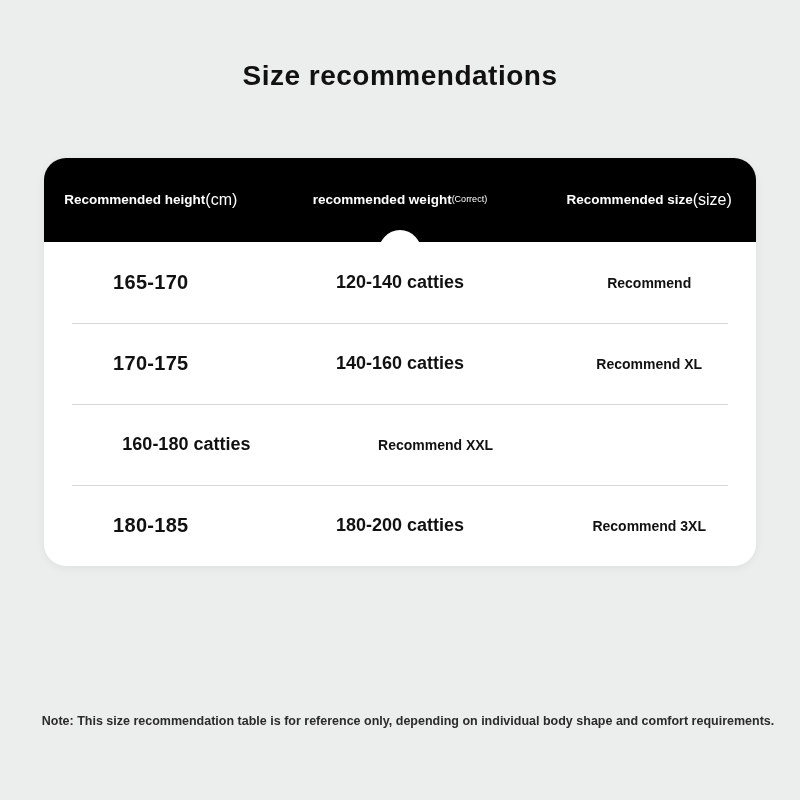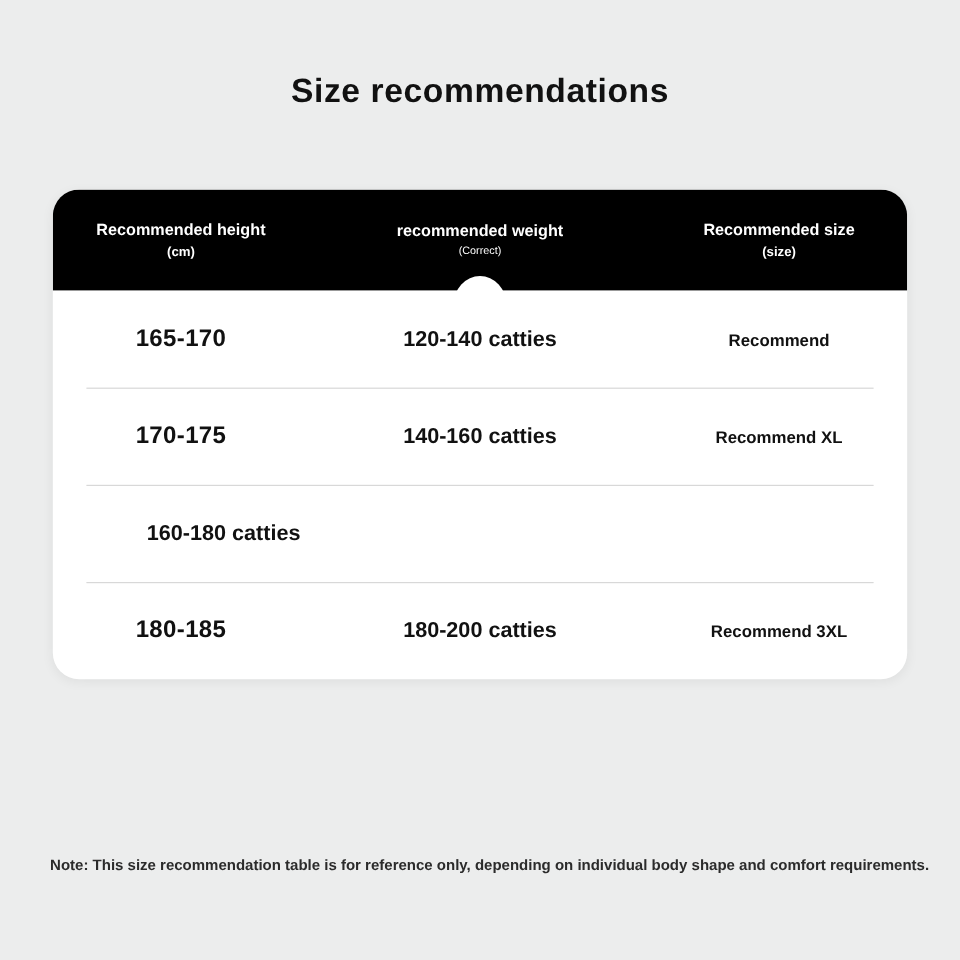--- a/index.html
+++ b/index.html
@@ -41,34 +41,34 @@
   }
   .table-head {
     position: relative;
     background: #000000;
     height: 84px;
     display: flex;
     align-items: center;
   }
   .head-cell {
     display: flex;
-    flex-direction: column;
+    flex-direction: row;
     align-items: center;
     justify-content: center;
     color: #ffffff;
     text-align: right;
     line-height: 1.5;
   }
   .head-cell .l1 {
     font-size: 13.5px;
     font-weight: bold;
   }
   .head-cell .l2 {
-    font-size: 11px;
-    font-weight: bold;
+    font-size: 16px;
+    font-weight: normal;
   }
   .col1 { width: 30%; }
   .col2 { width: 40%; }
   .col3 { width: 30%; }
 
   .head-cell.col2 .l1 { font-weight: bold; font-size: 13.5px; }
   .head-cell.col2 .l2 {
     font-size: 9px;
     font-weight: normal;
     margin-top: 0;
@@ -159,20 +159,21 @@
     </div>
 
     <div class="row">
       <div class="cell col1">170-175</div>
       <div class="cell col2">140-160 catties</div>
       <div class="cell col3">Recommend XL</div>
     </div>
 
     <div class="row">
       <div class="cell col2">160-180 catties</div>
+      <div class="cell col3">Recommend XXL</div>
     </div>
 
     <div class="row">
       <div class="cell col1">180-185</div>
       <div class="cell col2">180-200 catties</div>
       <div class="cell col3">Recommend 3XL</div>
     </div>
 
   </div>
 

